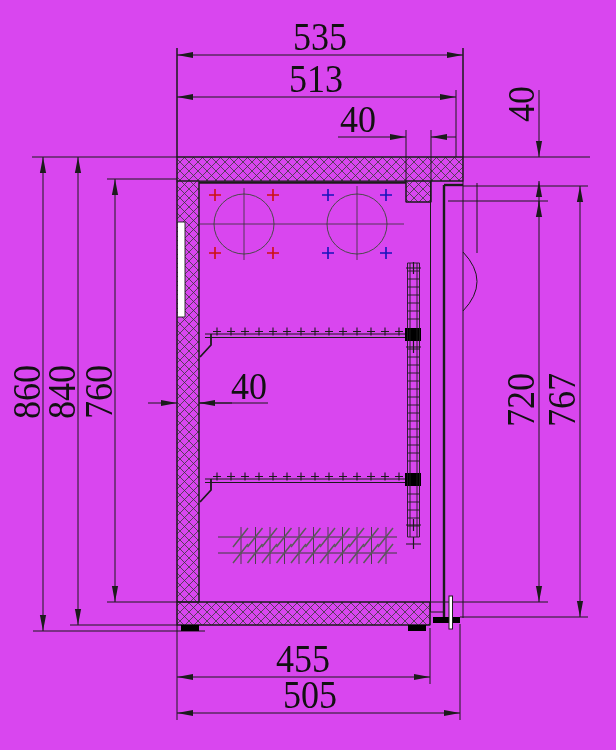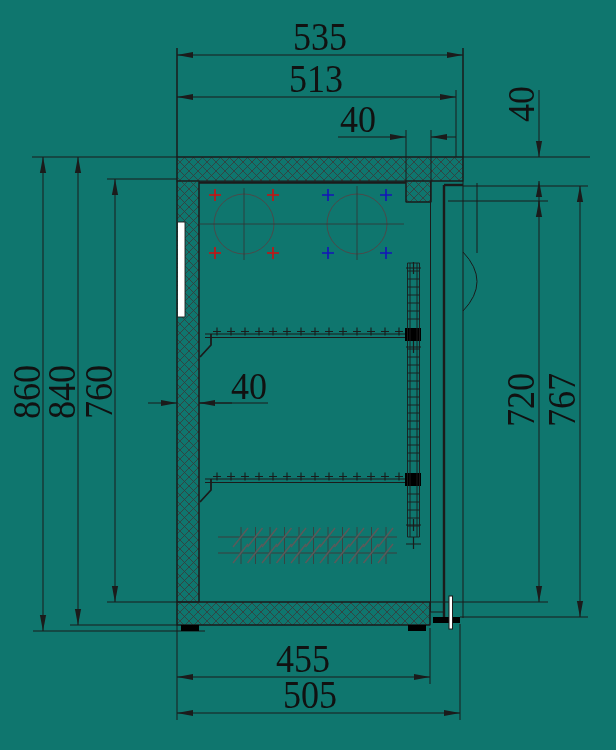--- a/index.html
+++ b/index.html
@@ -1,16 +1,16 @@
 <!DOCTYPE html>
 <html><head>
 <meta charset="utf-8">
 <style>
   html,body{margin:0;padding:0;background:#ffffff;}
-  .canvas{width:616px;height:750px;position:relative;background:#0f766e;overflow:hidden;}
+  .canvas{width:616px;height:750px;position:relative;background:#d946ef;overflow:hidden;}
   svg{display:block;}
   text.dim{font-family:"Liberation Serif", serif; font-size:40px; fill:#111;}
   text.dim-sm{font-family:"Liberation Serif", serif; font-size:38px; fill:#111;}
 </style>
 </head>
 <body>
 
 <div class="canvas">
 <svg width="616" height="750" viewBox="0 0 616 750">
   <defs>

